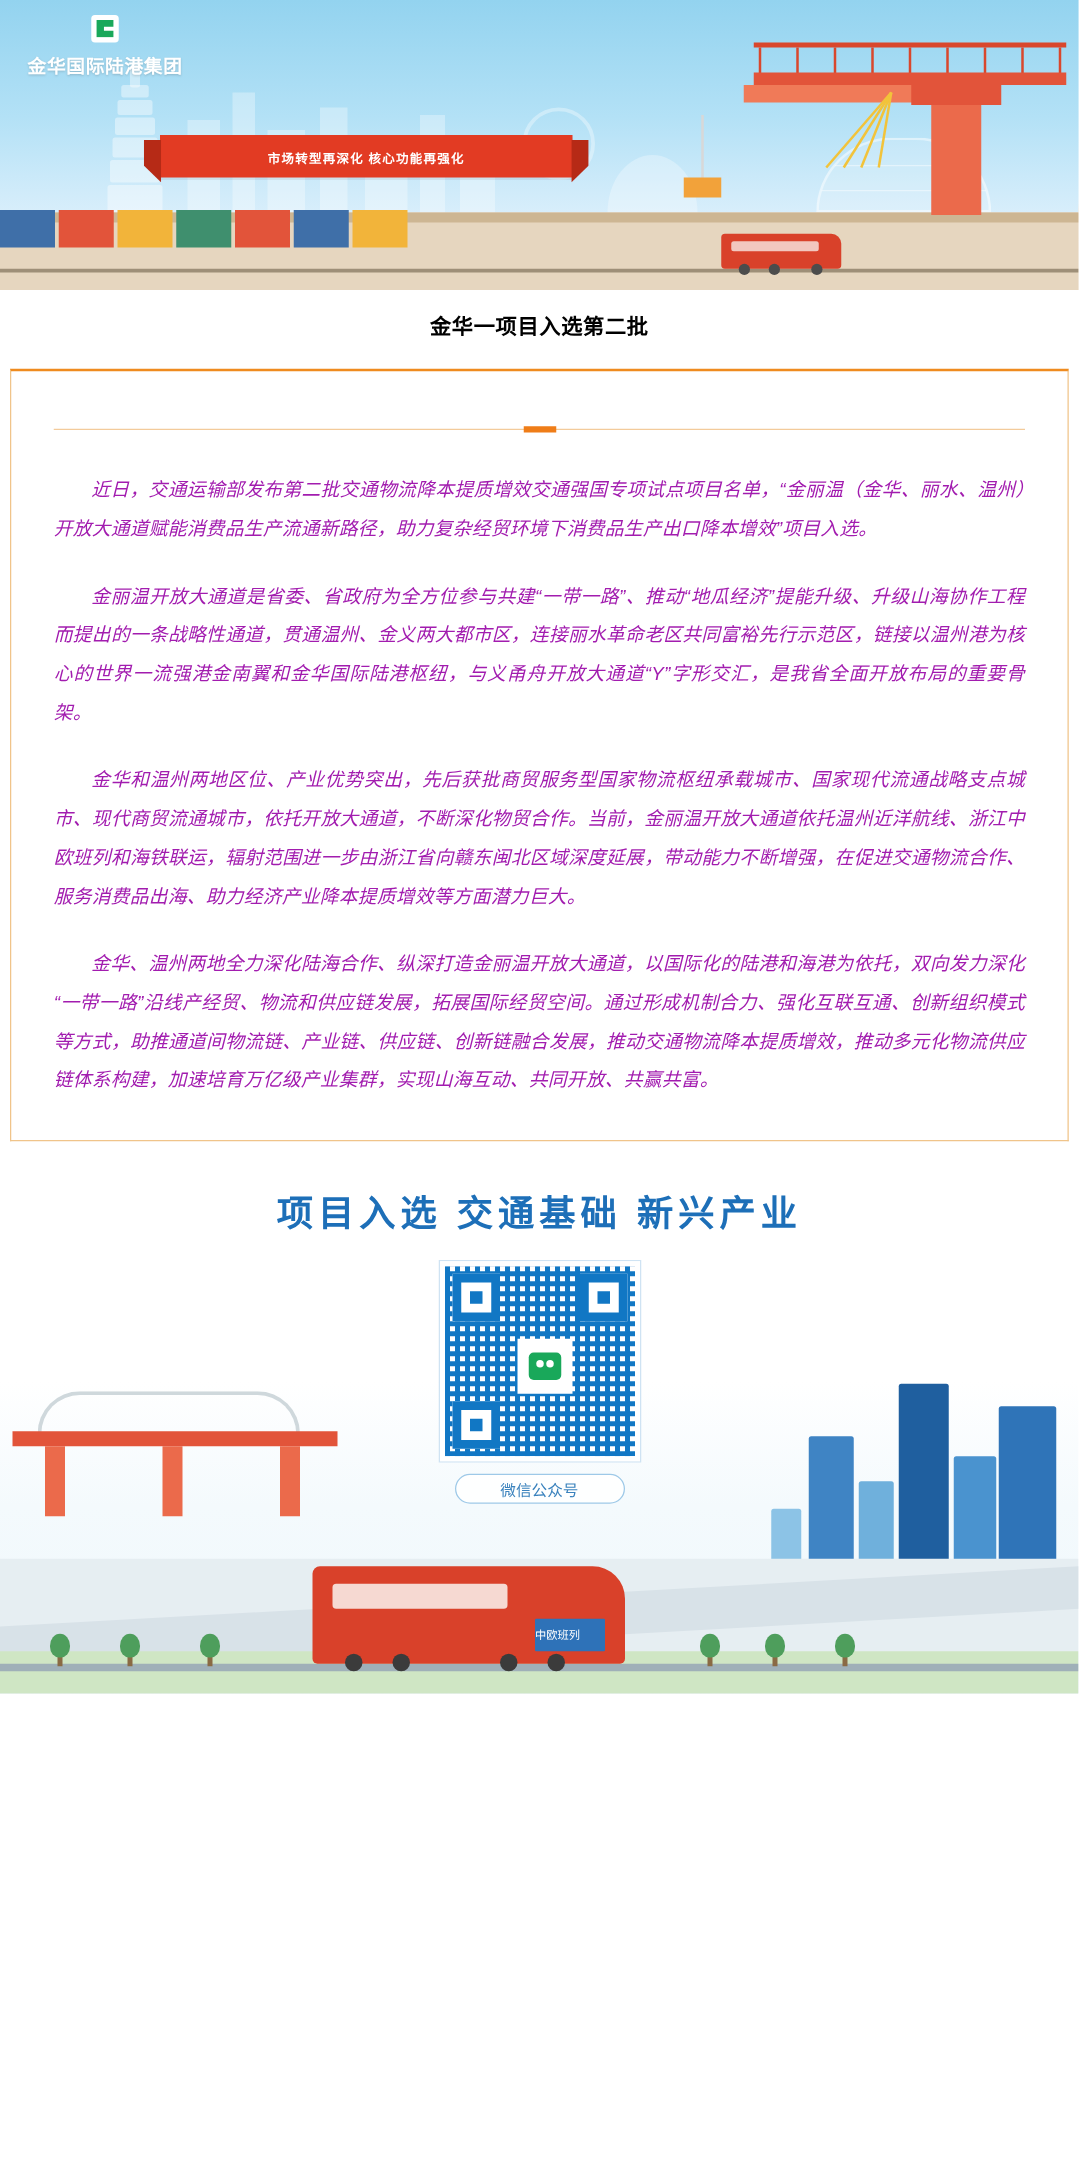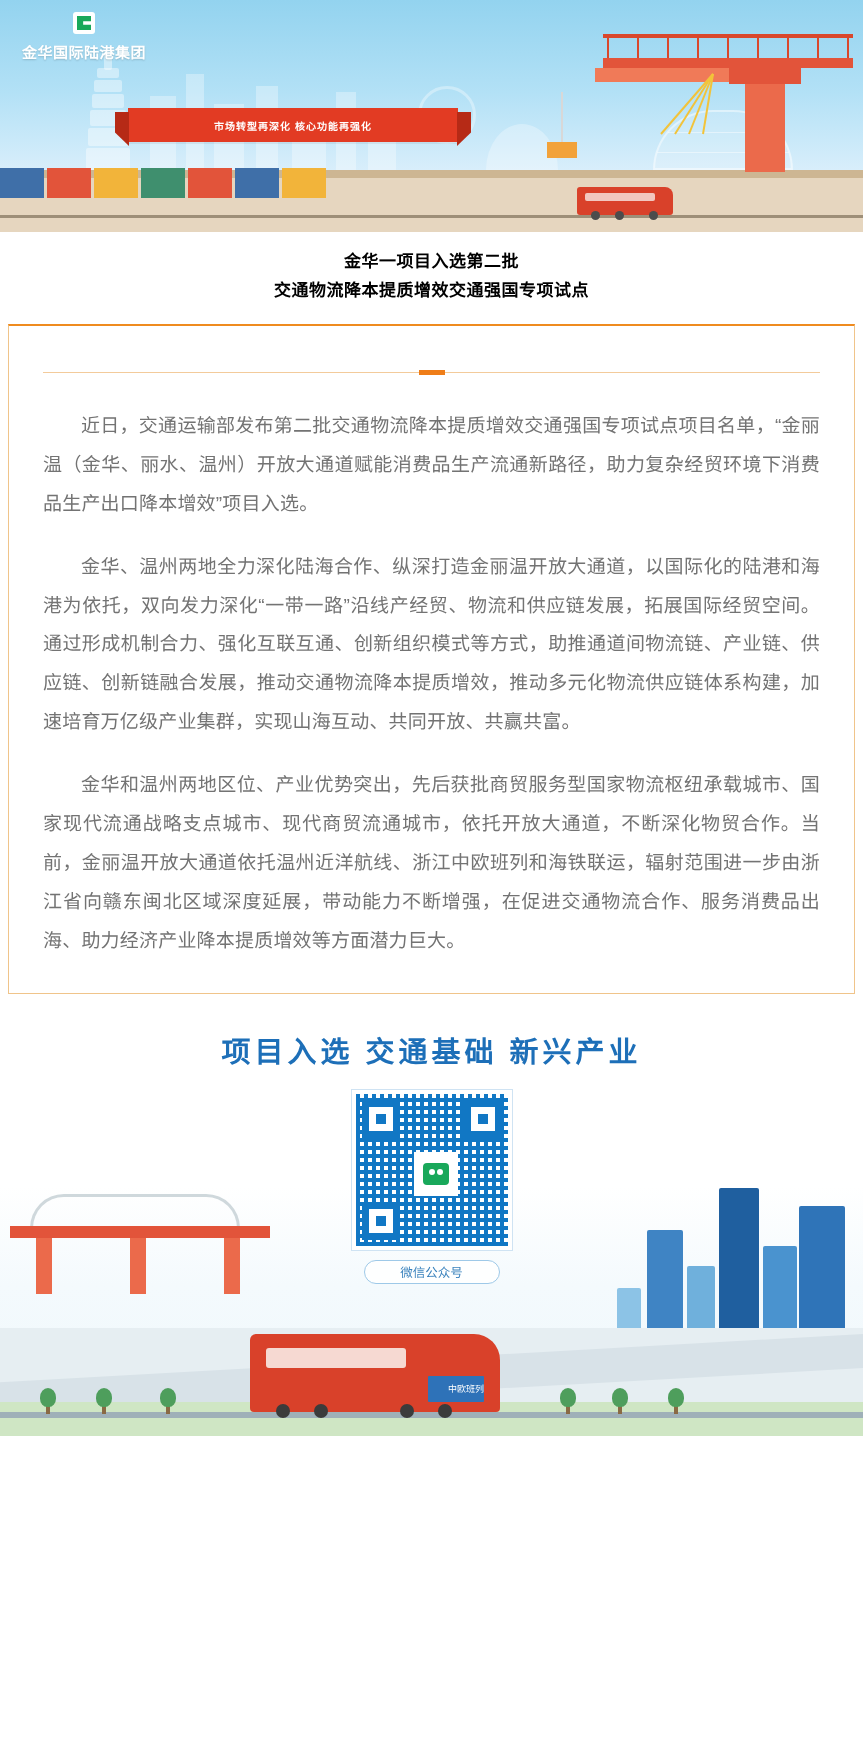--- a/index.html
+++ b/index.html
@@ -188,27 +188,28 @@
   }
   .divider {
     width: 100%; height: 1px; background: #f3cb9b; position: relative;
     margin: 6px 0 34px;
   }
   .divider:after {
     content: ""; position: absolute; left: 50%; top: -2px; transform: translateX(-50%);
     width: 26px; height: 5px; background: #ef7d18;
   }
   .para {
-    font-size: 19px;
+    font-size: 15px;
     line-height: 2.05;
-    color: #737373;
+    color: #a21caf;
     text-align: justify;
     text-indent: 2em;
     margin: 0 0 24px;
     letter-spacing: .2px;
+    font-style: italic;
   }
   .para:last-child { margin-bottom: 4px; }
 
   
   .source {
     margin: 14px 8px 0;
     padding: 8px 10px 10px;
     border-bottom: 1px solid #e4e4e4;
     font-size: 13.5px;
     color: #8c8c8c;
@@ -309,21 +310,21 @@
     position: absolute; left: 250px; bottom: 24px; width: 250px; height: 78px;
     background: #d9412a; border-radius: 6px 26px 4px 4px; z-index: 8;
   }
   .f-train .win {
     position: absolute; top: 14px; left: 16px; width: 140px; height: 20px;
     background: #f6d9d2; border-radius: 3px;
   }
   .f-train .plate {
     position: absolute; bottom: 10px; right: 16px; width: 56px; height: 26px;
     background: #2e72b8; border-radius: 1px;
-    color: #ffffff; font-size: 9px; text-align: right; line-height: 26px;
+    color: #ffffff; font-size: 9px; text-align: left; line-height: 26px;
   }
   .f-train .w {
     position: absolute; bottom: -6px; width: 14px; height: 14px; border-radius: 50%;
     background: #3b3b3b;
   }
   .f-bridge {
     position: absolute; left: 10px; top: 6px; width: 260px; height: 96px; z-index: 5;
   }
   .f-bridge .deck {
     position: absolute; left: 0; top: 34px; width: 260px; height: 12px; background: #e2543a;
@@ -422,28 +423,28 @@
     <div class="rail"></div>
     <div class="train">
       <div class="train-wheel" style="left:14px"></div>
       <div class="train-wheel" style="left:38px"></div>
       <div class="train-wheel" style="left:72px"></div>
     </div>
   </div>
 
   <div class="title-block">
     <div class="title-line">金华一项目入选第二批</div>
-    <div class="title-line">交通物流降本提质增效交通强国专项试点</div>
   </div>
 
   <div class="article">
     <div class="divider"></div>
     <p class="para">近日，交通运输部发布第二批交通物流降本提质增效交通强国专项试点项目名单，“金丽温（金华、丽水、温州）开放大通道赋能消费品生产流通新路径，助力复杂经贸环境下消费品生产出口降本增效”项目入选。</p>
+    <p class="para">金丽温开放大通道是省委、省政府为全方位参与共建“一带一路”、推动“地瓜经济”提能升级、升级山海协作工程而提出的一条战略性通道，贯通温州、金义两大都市区，连接丽水革命老区共同富裕先行示范区，链接以温州港为核心的世界一流强港金南翼和金华国际陆港枢纽，与义甬舟开放大通道“Y”字形交汇，是我省全面开放布局的重要骨架。</p>
+    <p class="para">金华和温州两地区位、产业优势突出，先后获批商贸服务型国家物流枢纽承载城市、国家现代流通战略支点城市、现代商贸流通城市，依托开放大通道，不断深化物贸合作。当前，金丽温开放大通道依托温州近洋航线、浙江中欧班列和海铁联运，辐射范围进一步由浙江省向赣东闽北区域深度延展，带动能力不断增强，在促进交通物流合作、服务消费品出海、助力经济产业降本提质增效等方面潜力巨大。</p>
     <p class="para">金华、温州两地全力深化陆海合作、纵深打造金丽温开放大通道，以国际化的陆港和海港为依托，双向发力深化“一带一路”沿线产经贸、物流和供应链发展，拓展国际经贸空间。通过形成机制合力、强化互联互通、创新组织模式等方式，助推通道间物流链、产业链、供应链、创新链融合发展，推动交通物流降本提质增效，推动多元化物流供应链体系构建，加速培育万亿级产业集群，实现山海互动、共同开放、共赢共富。</p>
-    <p class="para">金华和温州两地区位、产业优势突出，先后获批商贸服务型国家物流枢纽承载城市、国家现代流通战略支点城市、现代商贸流通城市，依托开放大通道，不断深化物贸合作。当前，金丽温开放大通道依托温州近洋航线、浙江中欧班列和海铁联运，辐射范围进一步由浙江省向赣东闽北区域深度延展，带动能力不断增强，在促进交通物流合作、服务消费品出海、助力经济产业降本提质增效等方面潜力巨大。</p>
   </div>
 
 
   <div class="footer">
 
     <div class="footer-heading">项目入选  交通基础  新兴产业</div>
 
     <div class="qr-wrap">
       <div class="qr">
         <div class="eye tl"></div>

